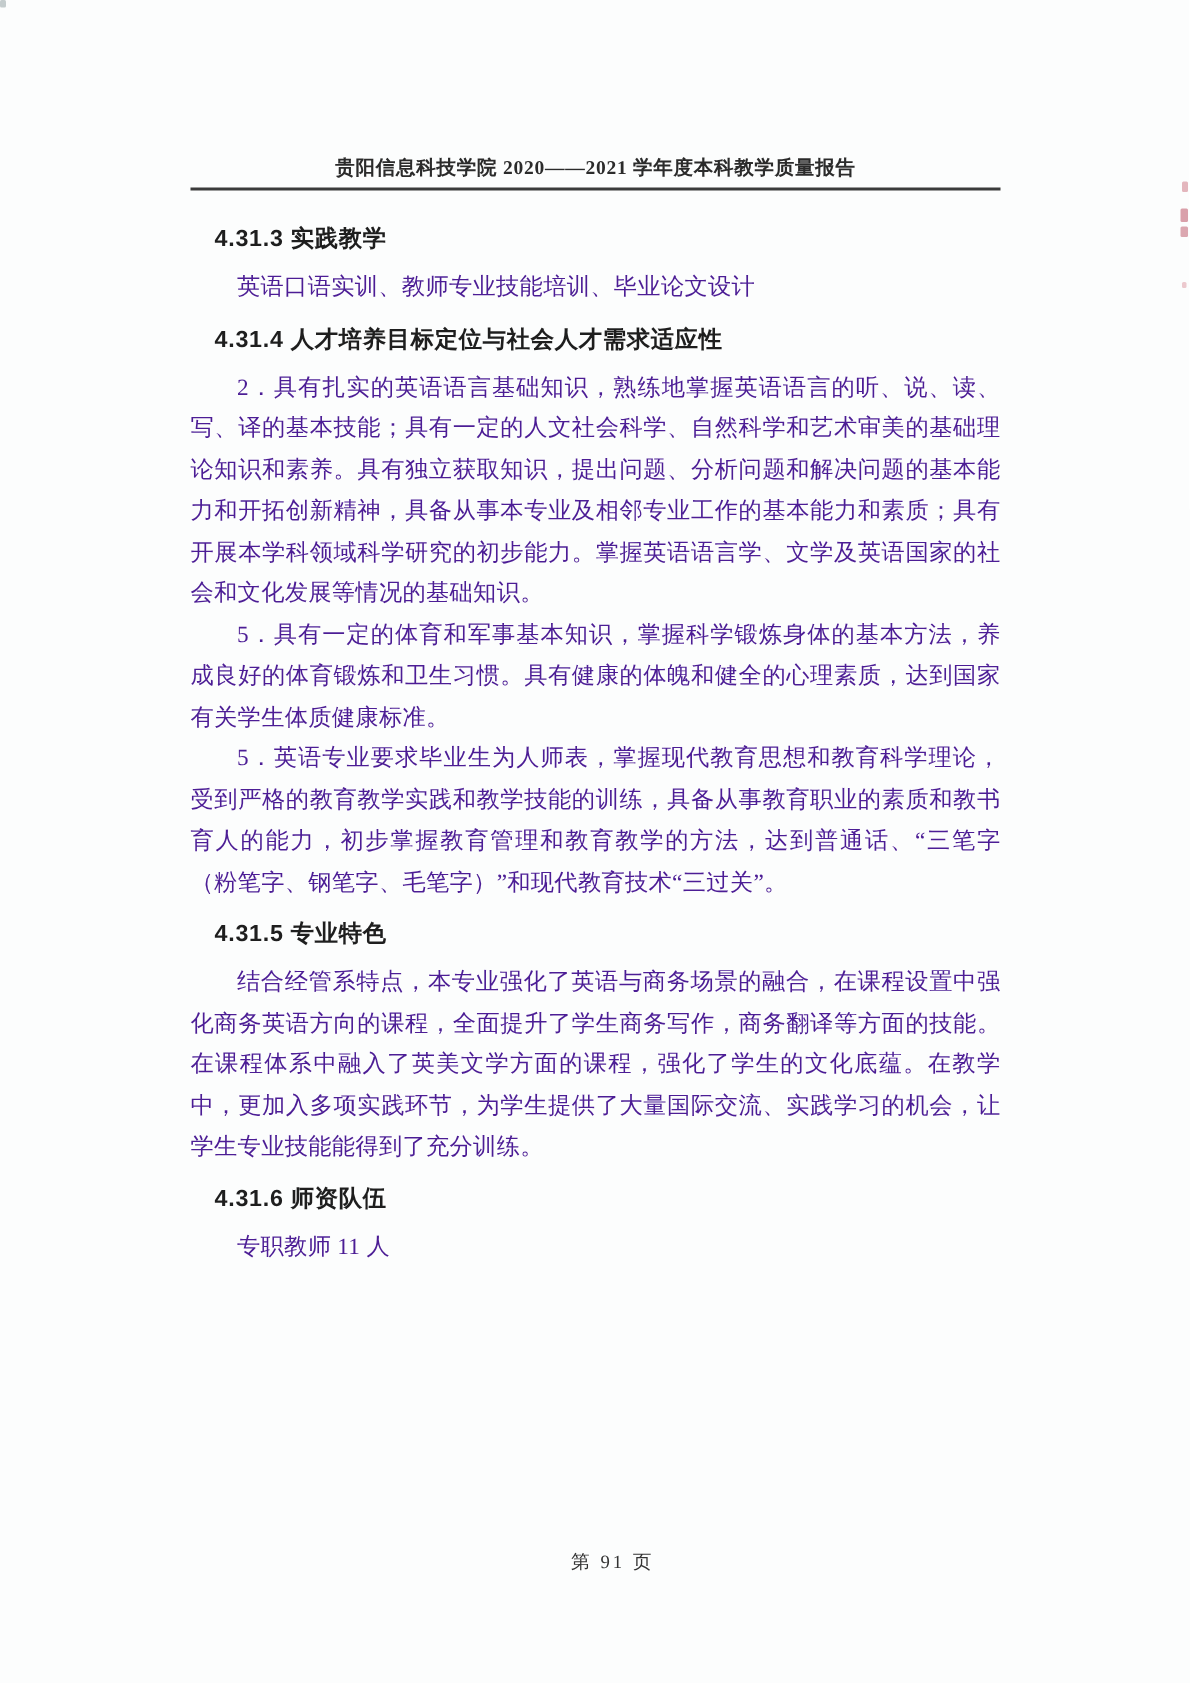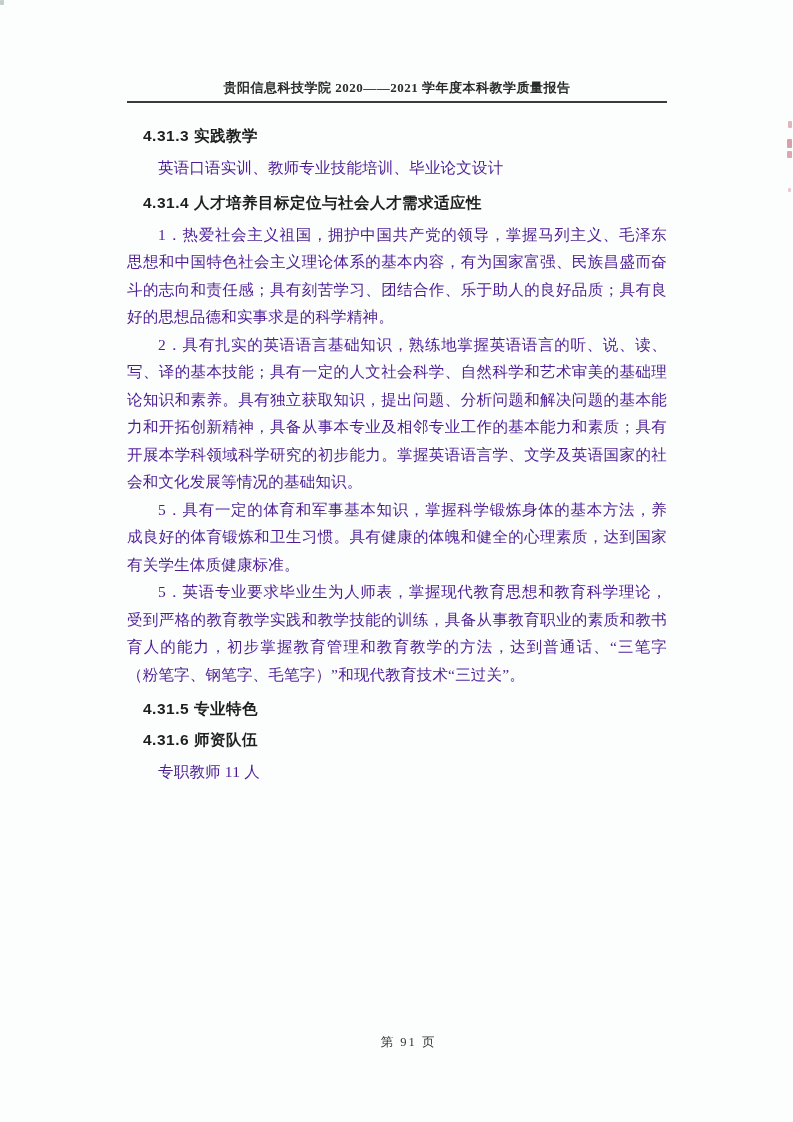--- a/index.html
+++ b/index.html
@@ -10,21 +10,21 @@
   .page {
     position: relative;
     width: 793px;
     height: 1122px;
     background: #fcfdfd;
     overflow: hidden;
     color: #272727;
     font-family: "Liberation Serif", "DejaVu Serif", serif;
   }
   .page-header {
-    padding-top: 80px;
+    padding-top: 104px;
     margin: 0 126px 0 127px;
   }
   .header-title {
     text-align: center;
     font-size: 13px;
     font-weight: bold;
     line-height: 16px;
     letter-spacing: 0.5px;
     color: #2b2b2b;
     font-family: "Liberation Serif", "DejaVu Serif", serif;
@@ -102,31 +102,31 @@
   </header>
 
   <main class="content">
 
     <h2 class="sec first">4.31.3 实践教学</h2>
 
     <p class="para">英语口语实训、教师专业技能培训、毕业论文设计</p>
 
     <h2 class="sec">4.31.4 人才培养目标定位与社会人才需求适应性</h2>
 
-    <p class="para">1．热爱社会主义祖国，拥护中国共产党的领导，掌握马列主义、毛泽东思想和中国特色社会主义理论体系的基本内容，有为国家富强、民族昌盛而奋斗的志向和责任感；具有刻苦学习、团结合作、乐于助人的良好品质；具有良好的思想品德和实事求是的科学精神。</p>
 
     <p class="para">2．具有扎实的英语语言基础知识，熟练地掌握英语语言的听、说、读、写、译的基本技能；具有一定的人文社会科学、自然科学和艺术审美的基础理论知识和素养。具有独立获取知识，提出问题、分析问题和解决问题的基本能力和开拓创新精神，具备从事本专业及相邻专业工作的基本能力和素质；具有开展本学科领域科学研究的初步能力。掌握英语语言学、文学及英语国家的社会和文化发展等情况的基础知识。</p>
 
 
     <p class="para">5．具有一定的体育和军事基本知识，掌握科学锻炼身体的基本方法，养成良好的体育锻炼和卫生习惯。具有健康的体魄和健全的心理素质，达到国家有关学生体质健康标准。</p>
 
     <p class="para">5．英语专业要求毕业生为人师表，掌握现代教育思想和教育科学理论，受到严格的教育教学实践和教学技能的训练，具备从事教育职业的素质和教书育人的能力，初步掌握教育管理和教育教学的方法，达到普通话、“三笔字（粉笔字、钢笔字、毛笔字）”和现代教育技术“三过关”。</p>
 
     <h2 class="sec">4.31.5 专业特色</h2>
 
+    <p class="para">结合经管系特点，本专业强化了英语与商务场景的融合，在课程设置中强化商务英语方向的课程，全面提升了学生商务写作，商务翻译等方面的技能。在课程体系中融入了英美文学方面的课程，强化了学生的文化底蕴。在教学中，更加入多项实践环节，为学生提供了大量国际交流、实践学习的机会，让学生专业技能能得到了充分训练。</p>
 
     <h2 class="sec">4.31.6 师资队伍</h2>
 
     <p class="para">专职教师 11 人</p>
 
 
   </main>
 
   <footer class="page-footer">
     <span class="page-number">第 91 页</span>

